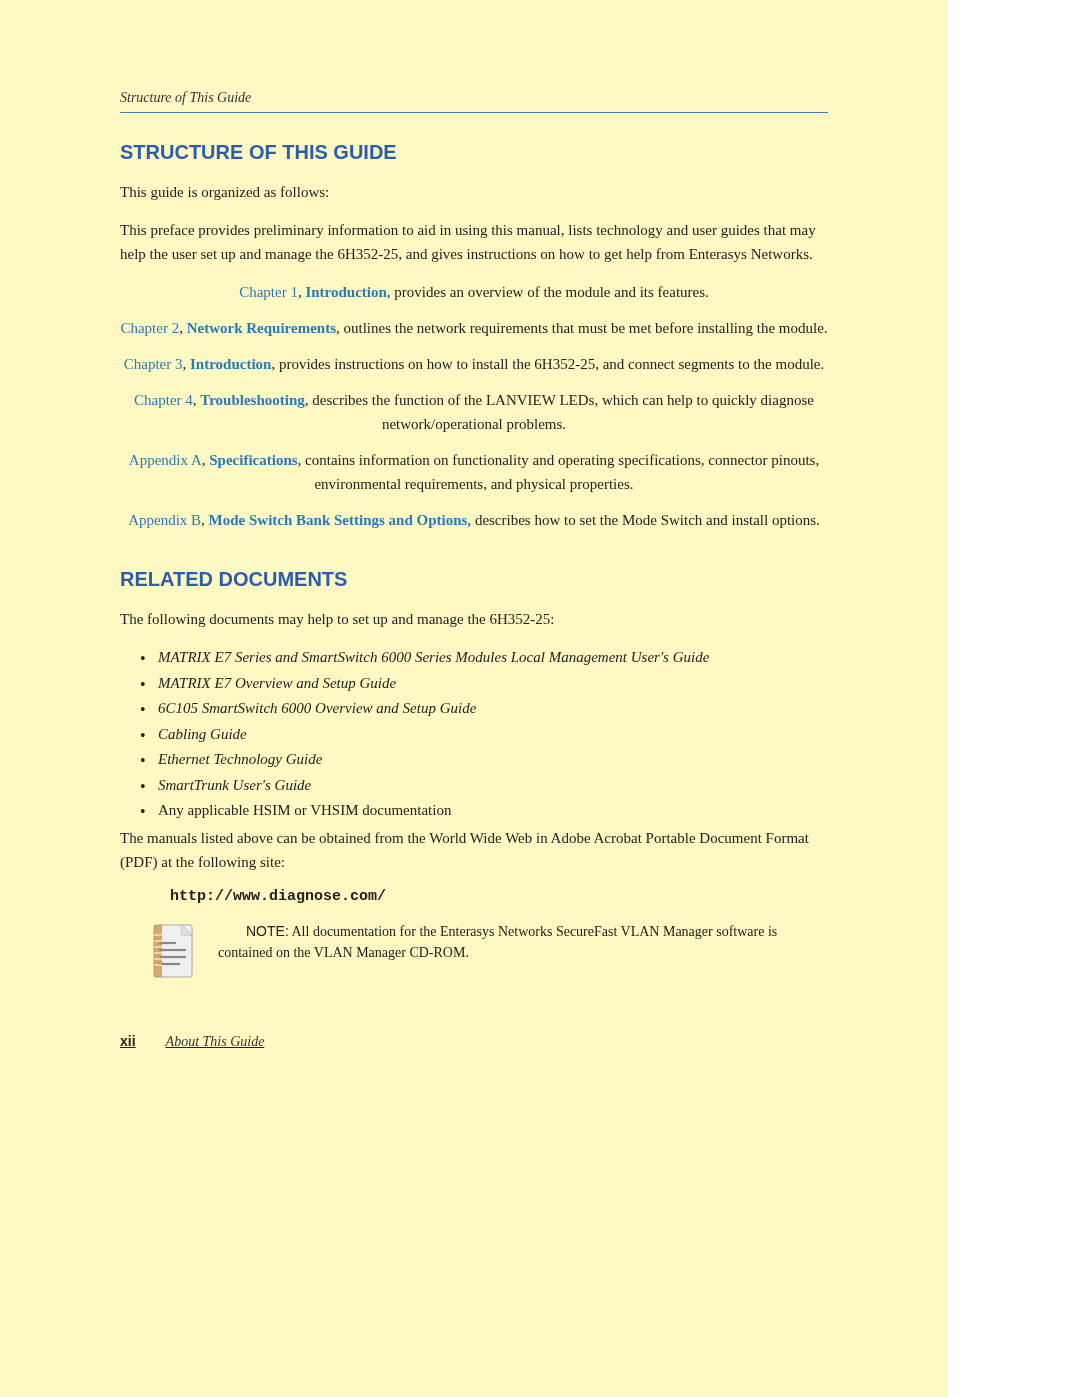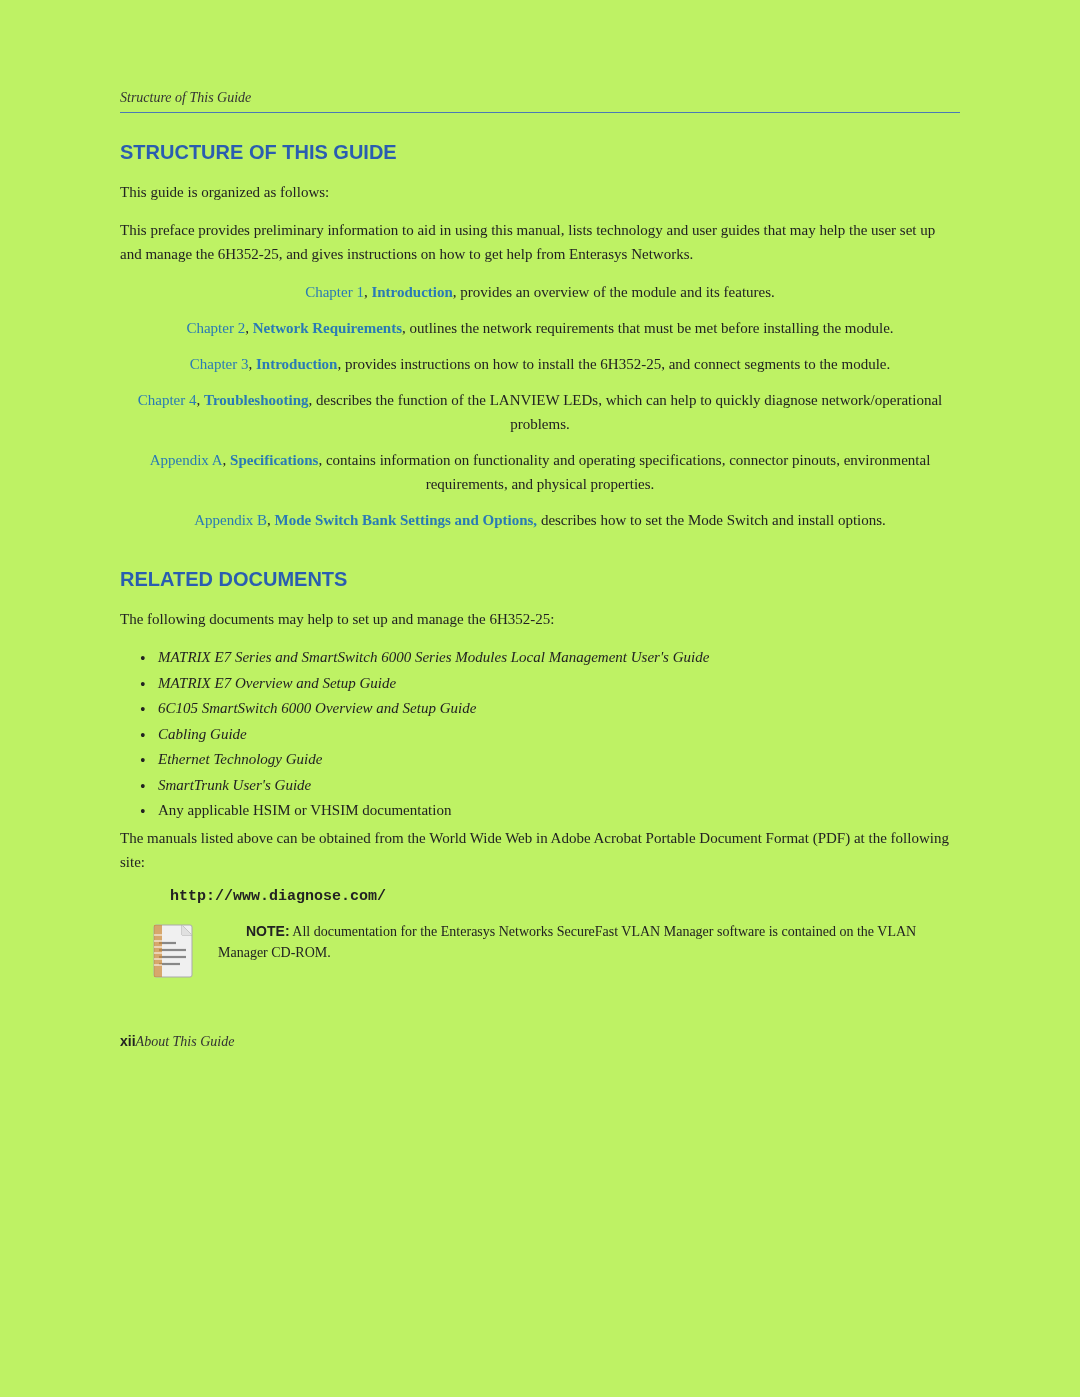--- a/index.html
+++ b/index.html
@@ -11,23 +11,23 @@
     body {
       background: #ffffff;
       font-family: "Times New Roman", Times, serif;
       font-size: 15px;
       color: #222222;
       width: 1080px;
       min-height: 1397px;
     }
 
     .page {
-      width: 1080px;
+      width: 948px;
       min-height: 1397px;
-      background: #bef264;
+      background: #fef9c3;
       padding: 90px 120px 80px 120px;
       position: relative;
     }
 
     .header-line {
       display: flex;
       align-items: center;
       margin-bottom: 28px;
       padding-bottom: 6px;
       border-bottom: 1px solid #4a7ab5;
@@ -132,30 +132,32 @@
       height: 62px;
     }
 
     .note-text {
       font-size: 14px;
       line-height: 1.55;
       color: #222;
     }
 
     .note-label {
-      font-weight: bold;
+      font-weight: normal;
       font-family: Arial, Helvetica, sans-serif;
       padding-left: 28px;
     }
 
     .footer-line {
       display: flex;
       align-items: baseline;
+      gap: 30px;
       margin-top: 40px;
       padding-top: 8px;
+      text-decoration: underline;
     }
 
     .footer-page-num {
       font-weight: bold;
       font-size: 14px;
       font-family: Arial, Helvetica, sans-serif;
     }
 
     .footer-section-name {
       font-style: italic;

